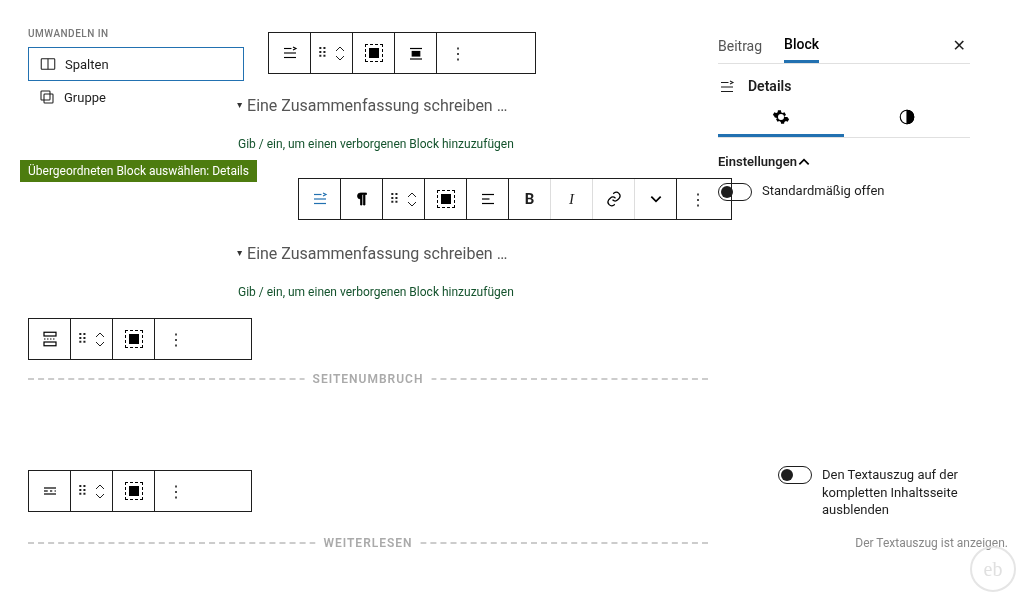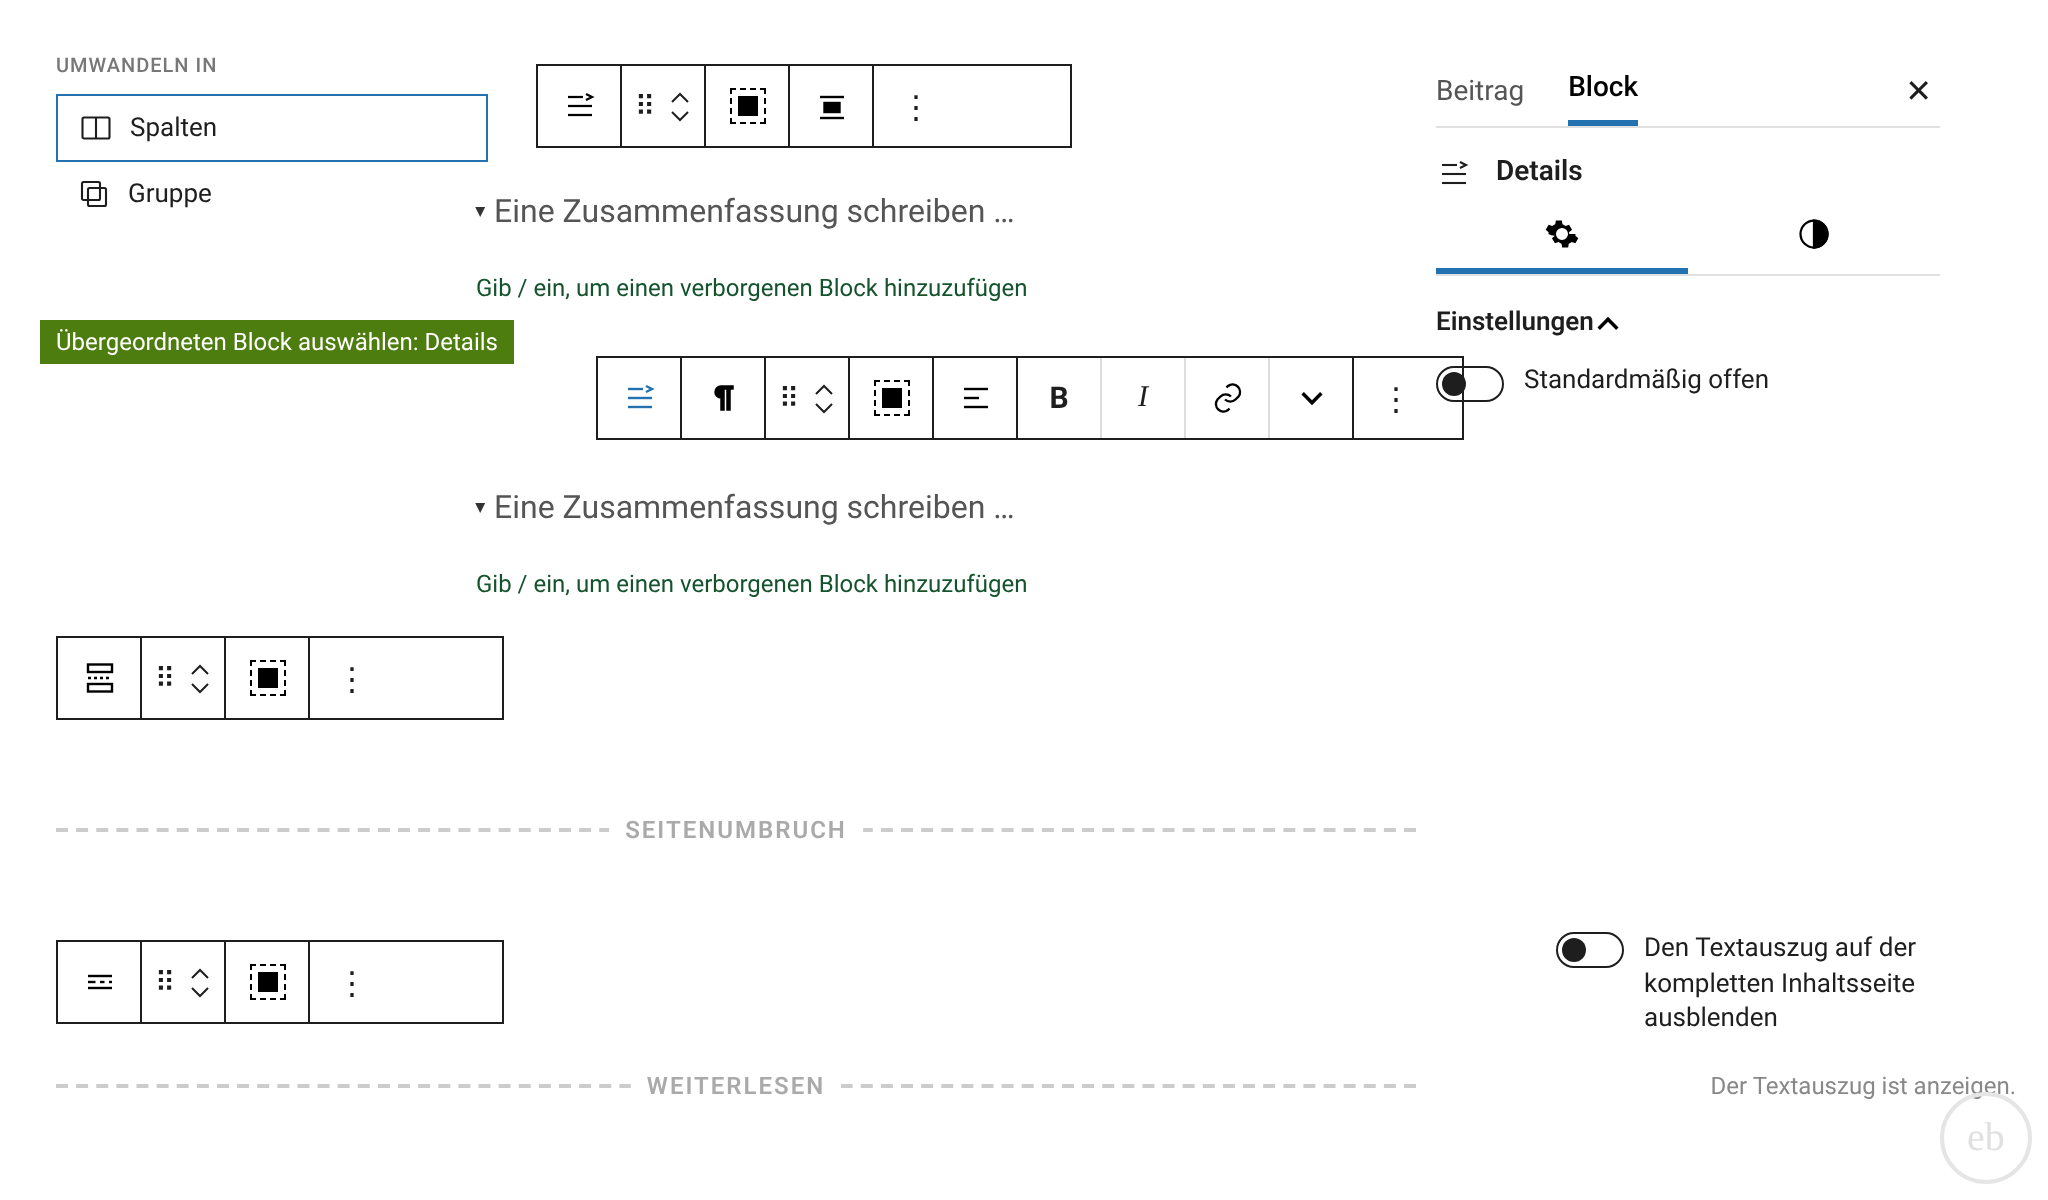--- a/index.html
+++ b/index.html
@@ -59,21 +59,21 @@
   .summary-line { color:#555; font-size:16px; display:flex; align-items:center; gap:4px;}
   .summary-line::before{content:"▸"; display:inline-block; transform:rotate(90deg); font-size:10px; color:#333;}
   .hint-line { color:#14532d; font-size:12px; margin-top:22px; }
 
   
   .dashsep { position:absolute; left:28px; right:-260px; border-top:2px dashed #ccc; height:0; }
   .dashsep .label {
     position:absolute; top:-8px; left:50%; transform:translateX(-50%);
     background:#fff; padding:0 8px; color:#aaa; font-size:12px; font-weight:600; letter-spacing:1px;
   }
-  .sep1 { top:414px; width: 680px;}
+  .sep1 { top:378px; width: 680px;}
   .sep2 { top:542px; width: 680px;}
 
   
   .sb-tabs { display:flex; align-items:center; border-bottom:1px solid #e0e0e0; margin-bottom:14px;}
   .sb-tab { padding:8px 0; margin-right:22px; font-size:14px; color:#555; cursor:pointer; }
   .sb-tab.active { color:#000; border-bottom:3px solid #2271b1; font-weight:500;}
   .sb-close { margin-left:auto; font-size:16px; cursor:pointer; padding-right:4px;}
   .sb-block-row { display:flex; gap:12px; margin-bottom:4px; align-items:flex-start;}
   .sb-block-name { font-weight:600; font-size:14px; }
   .sb-block-desc { font-size:12.5px; color:#444; margin-left:30px; margin-bottom:16px; line-height:1.4;}

